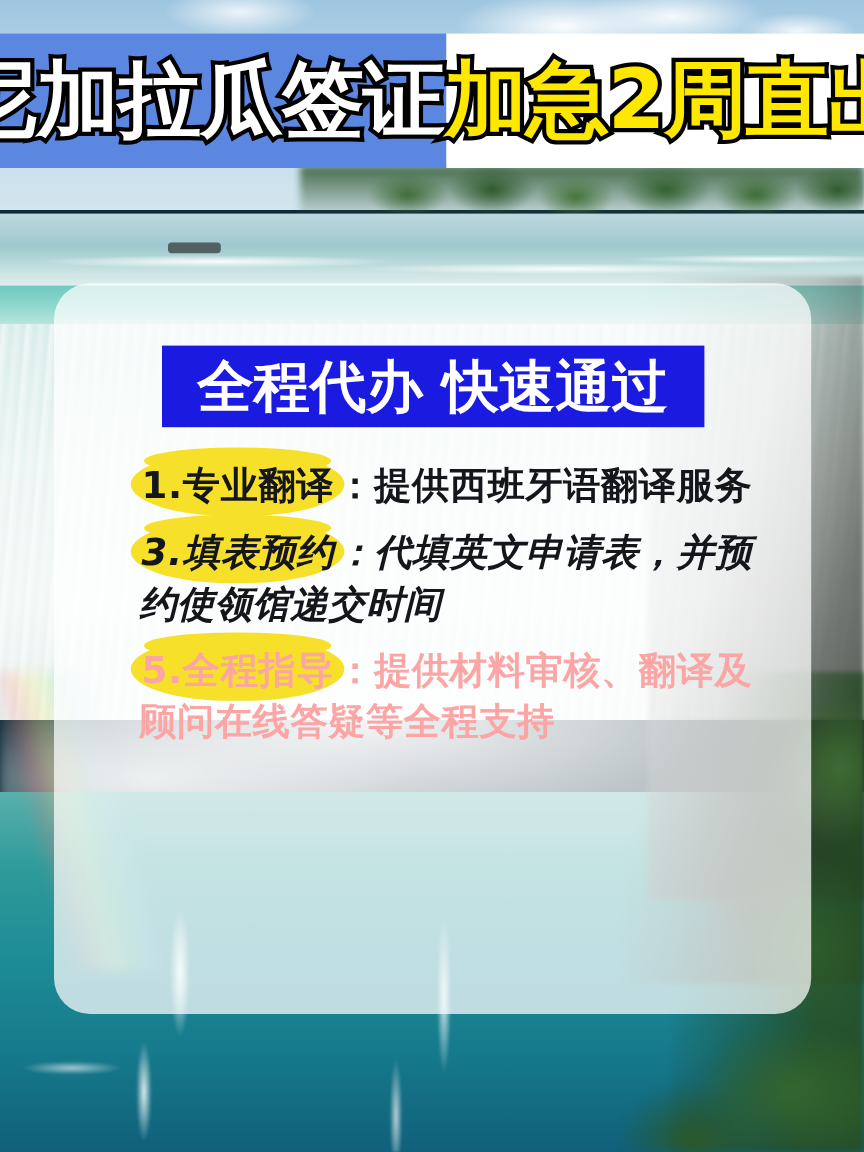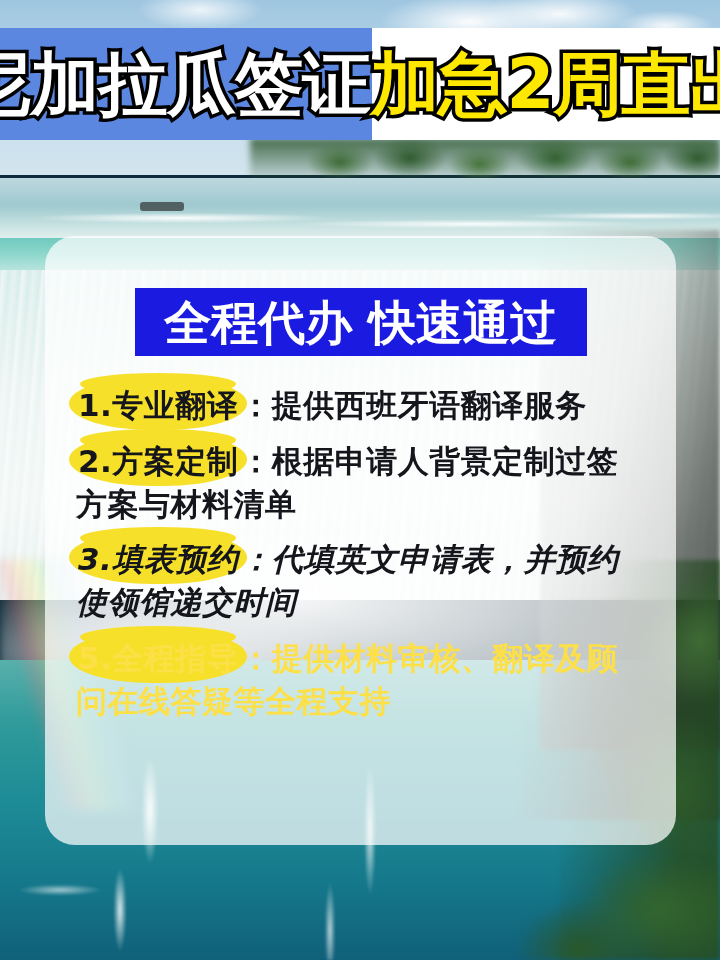--- a/index.html
+++ b/index.html
@@ -189,20 +189,21 @@
     font-family:"DejaVu Sans","Liberation Sans",sans-serif;
   }
 
   
   #list { padding:0 5px; }
   .item {
     font-size:31px; font-weight:bold; color:#14161c;
     line-height:1.38; margin-bottom:13px;
     letter-spacing:.5px;
     font-family:"DejaVu Sans","Liberation Sans",sans-serif;
+    margin-left:40px;
   }
   .kw {
     position:relative; display:inline-block;
     padding:0 2px; z-index:1;
   }
   .kw::before {
     content:""; position:absolute; z-index:-1;
     left:-7px; right:-7px; top:-7px; bottom:-3px;
     background:#f7e029;
     border-radius:48% 48% 48% 48% / 52% 52% 52% 52%;
@@ -250,27 +251,24 @@
   <div id="title-bar" style="background: rgb(26, 26, 224);">
     <span class="t" style="color: rgb(255, 255, 255);">全程代办 快速通过</span>
   </div>
 
   <div id="list">
 
     <div class="item" style="color: rgb(20, 22, 28);">
       <span class="kw"><span>1.</span><span>专业翻译</span></span><span>：</span><span>提供西班牙语翻译服务</span>
     </div>
 
-    <div class="item" style="color: rgb(20, 22, 28);">
-      <span class="kw"><span>2.</span><span>方案定制</span></span><span>：</span><span>根据申请人背景定制过签方案与材料清单</span>
-    </div>
 
     <div class="item" style="color: rgb(20, 22, 28); font-style: italic;">
       <span class="kw"><span>3.</span><span>填表预约</span></span><span>：</span><span>代填英文申请表，并预约使领馆递交时间</span>
     </div>
 
 
-    <div class="item" style="color: #fde047;">
+    <div class="item" style="color: #fca5a5;">
       <span class="kw"><span>5.</span><span>全程指导</span></span><span>：</span><span>提供材料审核、翻译及顾问在线答疑等全程支持</span>
     </div>
 
   </div>
 </div>
 
 </body></html>

